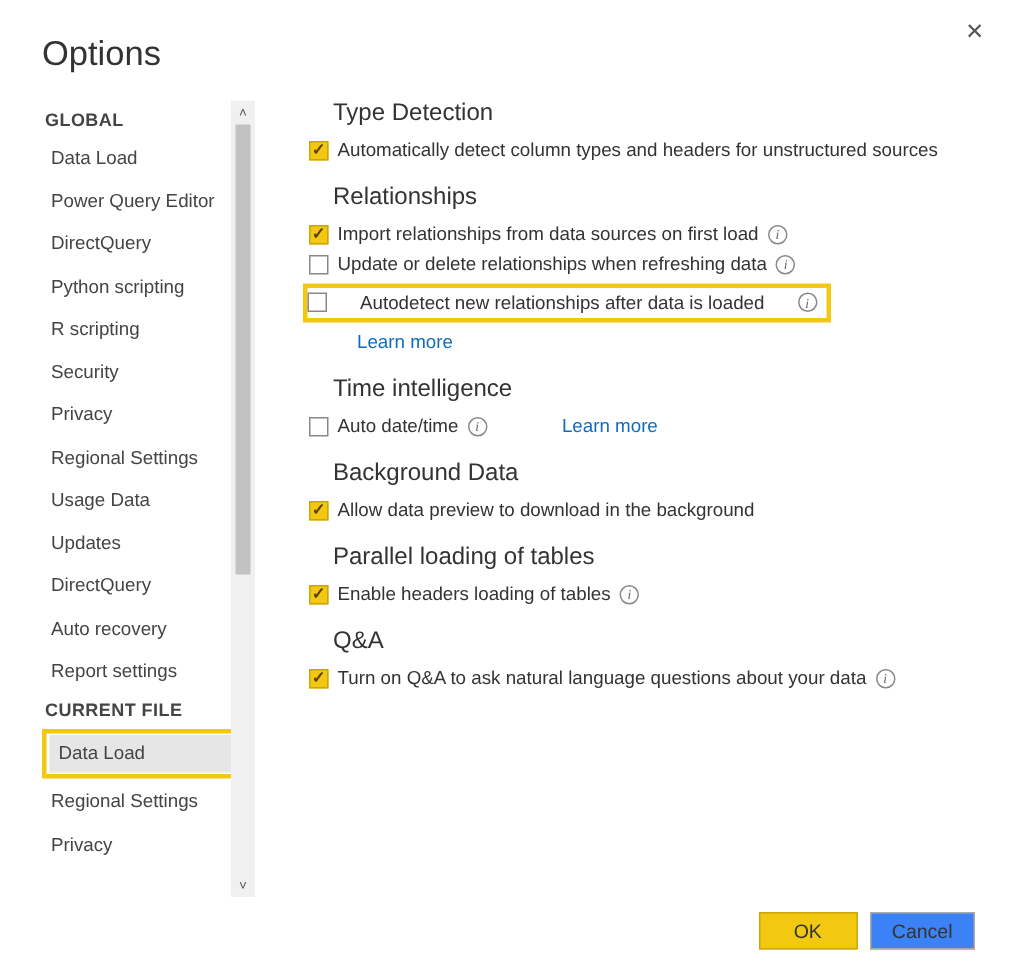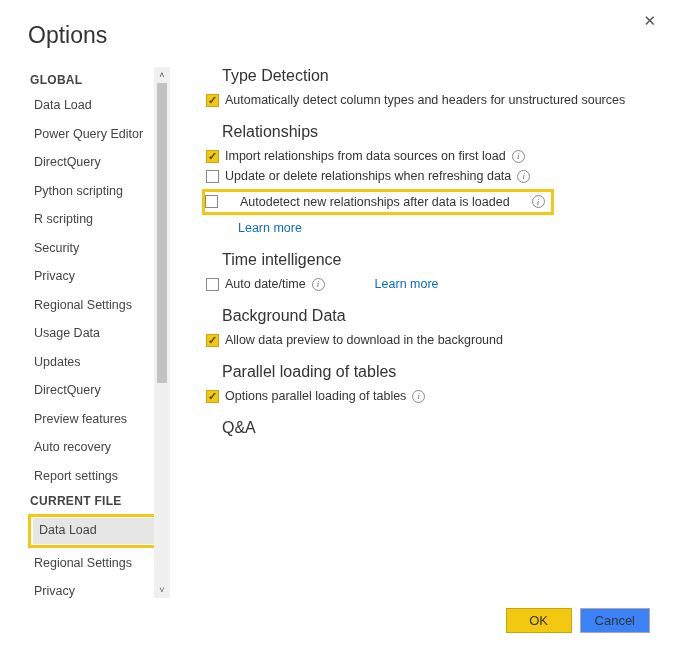--- a/index.html
+++ b/index.html
@@ -107,21 +107,20 @@
         <div class="nav-item">Power Query Editor</div>
         <div class="nav-item">DirectQuery</div>
         <div class="nav-item">Python scripting</div>
         <div class="nav-item">R scripting</div>
         <div class="nav-item">Security</div>
         <div class="nav-item">Privacy</div>
         <div class="nav-item">Regional Settings</div>
         <div class="nav-item">Usage Data</div>
         <div class="nav-item">Updates</div>
         <div class="nav-item">DirectQuery</div>
-        <div class="nav-item">Preview features</div>
         <div class="nav-item">Auto recovery</div>
         <div class="nav-item">Report settings</div>
 
         <div class="group-header mt">CURRENT FILE</div>
         <div class="highlight-box">
           <div class="nav-item selected" style="margin:0">Data Load</div>
         </div>
         <div class="nav-item" style="margin-top:3px">Regional Settings</div>
         <div class="nav-item">Privacy</div>
 
@@ -173,25 +172,30 @@
 
       <div class="section-title mt">Background Data</div>
       <div class="opt-row">
         <span class="chk checked"></span>
         <span>Allow data preview to download in the background</span>
       </div>
 
       <div class="section-title mt">Parallel loading of tables</div>
       <div class="opt-row">
         <span class="chk checked"></span>
-        <span>Options parallel loading of tables</span>
+        <span>Enable headers loading of tables</span>
         <span class="info-icon"></span>
       </div>
 
       <div class="section-title mt">Q&amp;A</div>
+      <div class="opt-row">
+        <span class="chk checked"></span>
+        <span>Turn on Q&amp;A to ask natural language questions about your data</span>
+        <span class="info-icon"></span>
+      </div>
     </div>
   </div>
 
   <div class="footer">
     <div class="btn primary">OK</div>
     <div class="btn">Cancel</div>
   </div>
 </div>
 
 </body></html>

